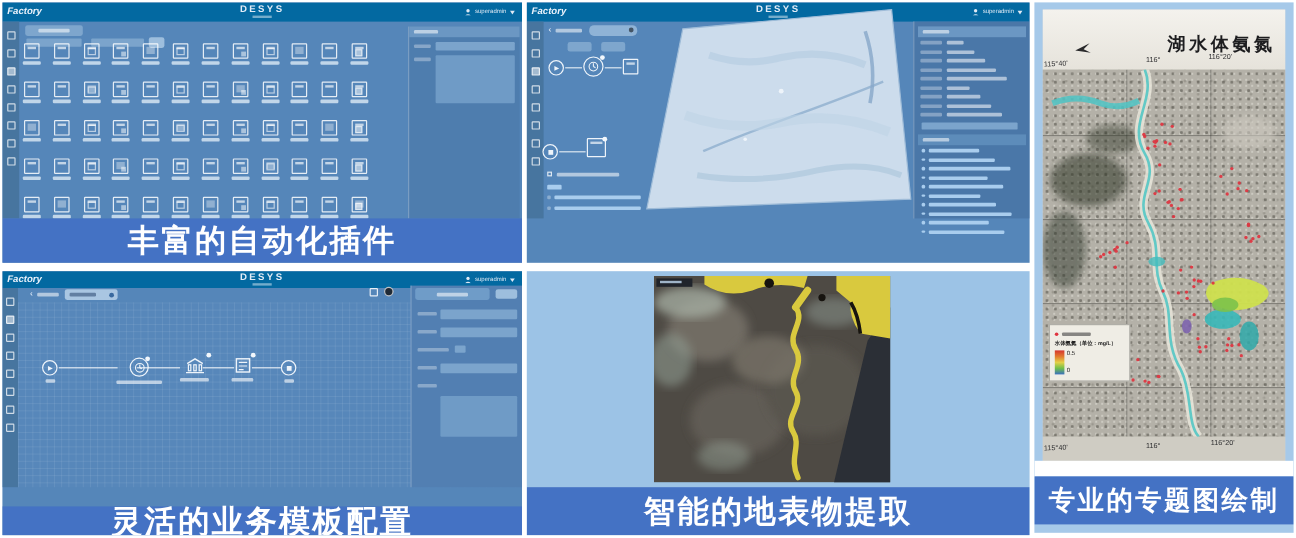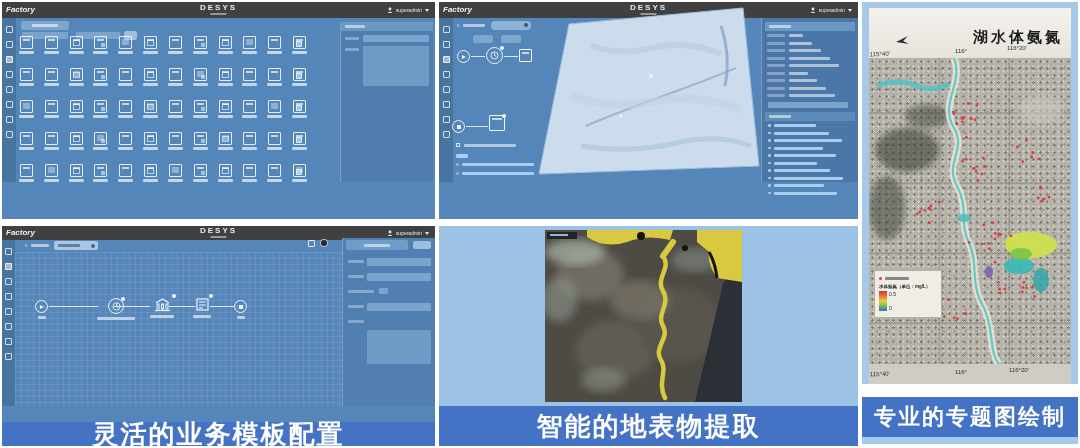--- a/index.html
+++ b/index.html
@@ -3,21 +3,21 @@
 <meta charset="utf-8">
 <style>
   html,body{margin:0;padding:0;background:#ffffff;}
   *{box-sizing:border-box;font-family:"Liberation Sans",sans-serif;}
   .stage{position:relative;width:1080px;height:448px;background:#fff;overflow:hidden;}
   .panel{position:absolute;overflow:hidden;background:#5586b9;}
   .caption{position:absolute;left:0;right:0;bottom:0;height:37px;background:#4472c4;color:#fff;
     display:flex;align-items:center;justify-content:center;font-size:26px;font-weight:600;letter-spacing:2px;}
   
   .ui{position:absolute;left:0;top:0;right:0;}
-  .mini-hdr{position:absolute;left:0;top:0;right:0;height:16px;background:#404040;}
+  .mini-hdr{position:absolute;left:0;top:0;right:0;height:16px;background:#0369a1;}
   .mini-logo{position:absolute;left:4px;top:3px;font-size:8px;font-style:italic;font-weight:700;color:#eaf2fb;}
   .mini-brand{position:absolute;left:50%;transform:translateX(-50%);top:2px;font-size:8px;font-weight:700;
     letter-spacing:2px;color:#e2ecf7;text-align:center;line-height:8px;}
   .mini-brand i{display:block;height:2px;width:16px;margin:1px auto 0;background:rgba(255,255,255,.45);font-style:normal;}
   .mini-user{position:absolute;right:6px;top:5px;display:flex;align-items:center;gap:3px;color:#dfeaf5;font-size:5px;}
   .mini-user .caret{width:0;height:0;border-left:2px solid transparent;border-right:2px solid transparent;border-top:3px solid #dfeaf5;}
   .mini-side{position:absolute;left:0;top:16px;bottom:0;width:14px;background:#47759f;}
   .sicon{width:7px;height:7px;border:1px solid rgba(255,255,255,.75);border-radius:1px;margin:8px auto 0;}
   .sicon.active{background:rgba(255,255,255,.5);}
   .bar{display:block;background:rgba(255,255,255,.55);border-radius:1px;height:3px;}
@@ -353,20 +353,21 @@
       <div class="props" style="left:338px;top:20px;right:2px;bottom:0;">
         <div class="phead">
             <span class="bar" style="width:20px;"></span>
           </div>
         <span class="bar dim" style="position:absolute;left:4px;top:15px;width:14px;"></span>
         <span class="input" style="left:22px;top:13px;width:66px;height:7px;"></span>
         <span class="bar dim" style="position:absolute;left:4px;top:26px;width:14px;"></span>
         <span class="input" style="left:22px;top:24px;width:66px;height:40px;background:#6f9bc6;"></span>
       </div>
     </div>
+    <div class="caption">丰富的自动化插件</div>
   </section>
 
   <section class="panel" style="left:439px;top:2px;width:419px;height:217px;">
     <div class="ui" style="bottom:37px;">
       <div class="mini-hdr">
         <span class="mini-logo">Factory</span>
         <span class="mini-brand"><span>DESYS</span><i></i></span>
         <span class="mini-user">
           <svg width="6" height="6" viewBox="0 0 6 6">
               <circle cx="3" cy="2" r="1.4" fill="#dfeaf5"></circle>

